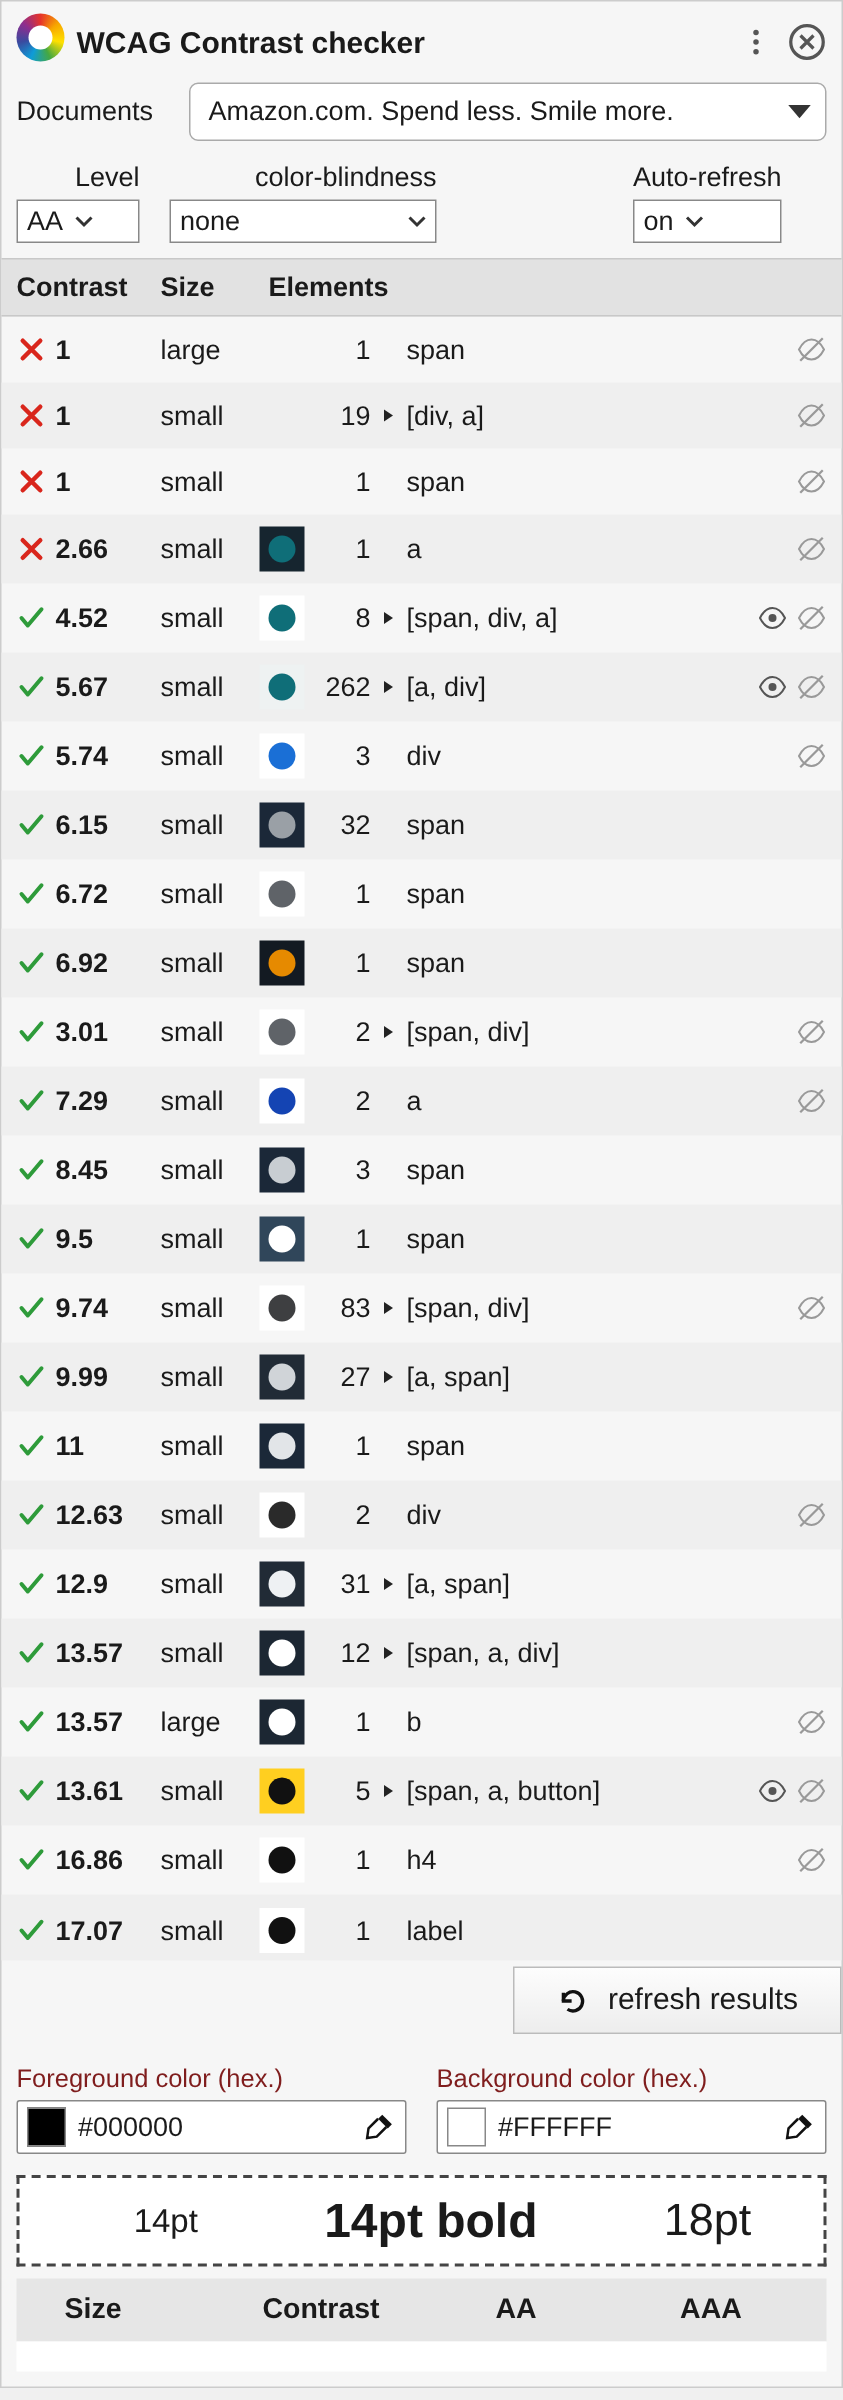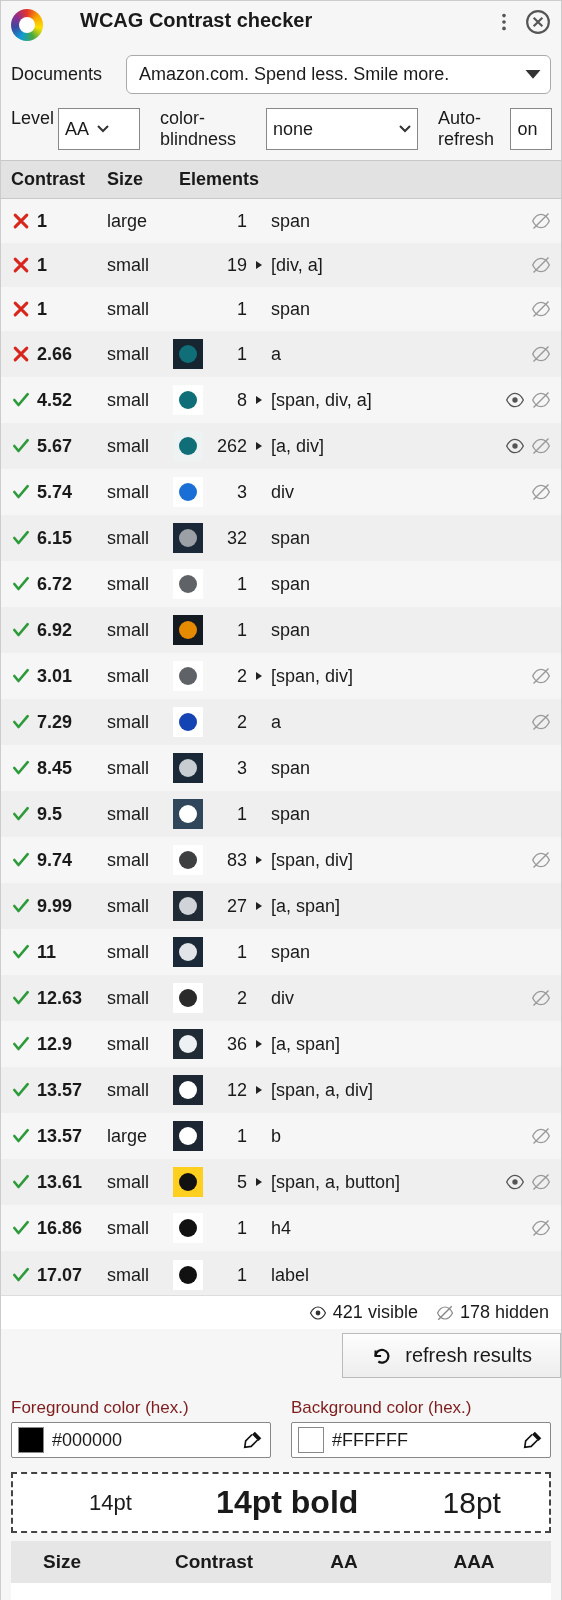--- a/index.html
+++ b/index.html
@@ -1,36 +1,36 @@
 <!DOCTYPE html>
 <html><head>
 <meta charset="utf-8">
 <style>
 * { box-sizing: border-box; margin: 0; padding: 0; }
 body { font-family: Arial, Helvetica, sans-serif; font-size: 16px; color: #1a1a1a; background: #f0f0f0; width: 562px; }
 .panel { background: #f6f6f6; border: 1px solid #ccc; }
 
 
-.header { display: flex; align-items: flex-start; padding: 8px 10px; gap: 29px; }
+.header { display: flex; align-items: flex-end; padding: 8px 10px; }
 .logo { width: 32px; height: 32px; margin-right: 8px; border-radius: 50%; background: conic-gradient(from 0deg, #e6332a, #f7a600, #ffe000, #45a842, #0e9cd8, #3a4a9f, #8d2e8f, #e6332a); position: relative; }
 .logo::after { content: ""; position: absolute; inset: 8px; border-radius: 50%; background: #fff; }
 .title { font-size: 20px; font-weight: 700; flex: 1; }
 .header-icons { display: flex; gap: 10px; align-items: center; }
 .icon-btn { cursor: pointer; color: #555; display: inline-flex; align-items: center; justify-content: center; }
 
 
 .docrow { display: flex; align-items: center; gap: 24px; padding: 6px 10px 10px; }
 .docrow label { font-size: 18px; }
 .select-wide { flex: 1; position: relative; }
 .select-box { width: 100%; border: 1px solid #aaa; border-radius: 6px; padding: 8px 34px 8px 12px; font-size: 18px; background: #fff; display: flex; align-items: center; justify-content: flex-start; }
 .chev { position: absolute; right: 10px; top: 50%; transform: translateY(-50%); }
 
 
 .controls { display: flex; gap: 20px; padding: 4px 10px 10px; }
-.ctrl-group { display: flex; gap: 4px; }
+.ctrl-group { display: flex; flex-direction: column; gap: 4px; text-align: right; }
 .ctrl-group > label { font-size: 18px; }
 .selectish { border: 1px solid #888; background: #fff; padding: 3px 6px; display: inline-flex; align-items: center; gap: 8px; font-size: 18px; min-width: 0; }
 
 
 .thead { display: flex; align-items: center; background: #e2e2e2; border-top: 1px solid #c8c8c8; border-bottom: 1px solid #c8c8c8; padding: 8px 10px; font-weight: 700; font-size: 18px; gap: 0; }
 .col-contrast { width: 96px; }
 .col-size { width: 64px; }
 .col-elements { flex: 1; padding-left: 8px; }
 
 
@@ -656,21 +656,21 @@
             </svg>
           </span>
           <span class="contrast-val">12.9</span>
         </div>
         <div class="sizeval">small</div>
         <div class="swatch-cell">
           <div class="swatch" style="background: rgb(33, 43, 54);">
             <div class="dot" style="background: rgb(238, 241, 243);"></div>
           </div>
         </div>
-        <div class="countcell">36</div>
+        <div class="countcell">31</div>
         <div class="expander">
           <svg width="10" height="12">
             <use href="#sym-tri"></use>
           </svg>
         </div>
         <div class="elements-txt">[a, span]</div>
         <div class="row-icons"></div>
       </div>
       <div class="row alt">
         <div class="statuswrap">
@@ -798,34 +798,20 @@
             <div class="dot" style="background: rgb(17, 17, 17);"></div>
           </div>
         </div>
         <div class="countcell">1</div>
         <div class="expander"></div>
         <div class="elements-txt">label</div>
         <div class="row-icons"></div>
       </div>
     </div>
 
-  <div class="statusbar">
-    <span class="s-item">
-      <svg width="18" height="18" style="color:#333">
-          <use href="#sym-eye"></use>
-        </svg>
-      <span>421 visible</span>
-    </span>
-    <span class="s-item">
-      <svg width="18" height="18" style="color:#888">
-          <use href="#sym-eye-off"></use>
-        </svg>
-      <span>178 hidden</span>
-    </span>
-  </div>
 
   <div class="refresh-row">
     <div class="refresh-btn">
       <svg width="22" height="22">
           <use href="#sym-refresh"></use>
         </svg>
       <span>refresh results</span>
     </div>
   </div>
 

